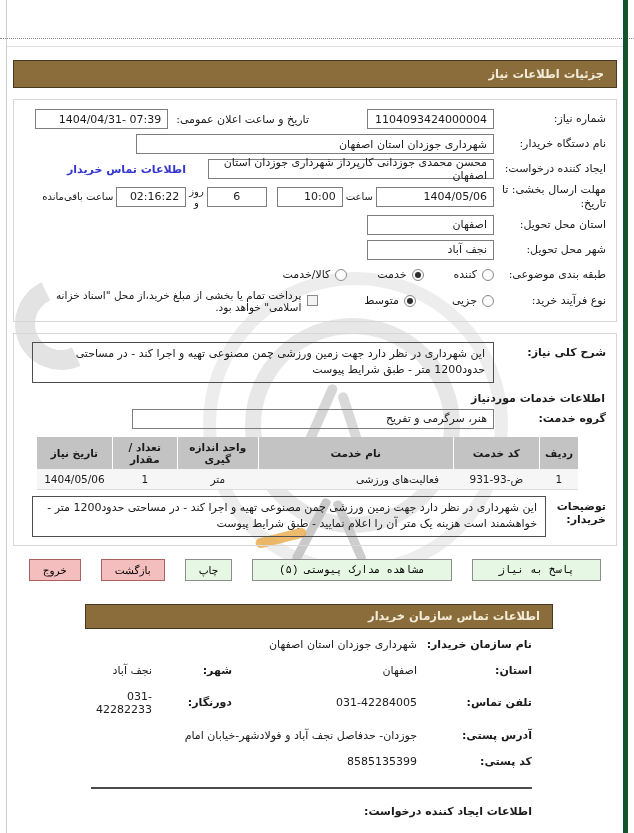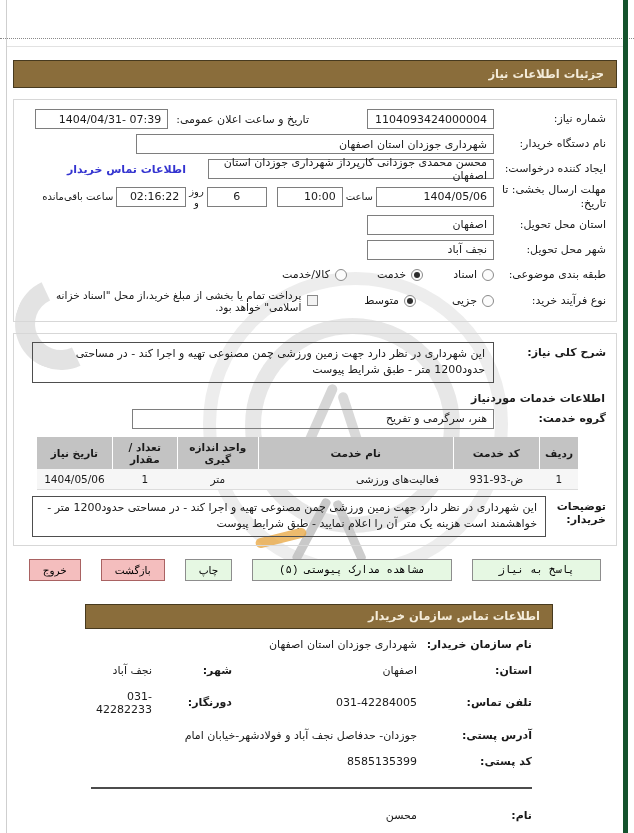--- a/index.html
+++ b/index.html
@@ -160,21 +160,21 @@
         <div class="lbl">شهر محل تحویل:</div>
         <div class="ibox" style="width:127px">
           <span>نجف آباد</span>
         </div>
       </div>
 
       <div class="row">
         <div class="lbl">طبقه بندی موضوعی:</div>
         <div class="opt" style="margin-left:30px">
           <span class="radio"></span>
-          <span>اسناد</span>
+          <span>کننده</span>
         </div>
         <div class="opt" style="margin-left:30px">
           <span class="radio on"></span>
           <span>خدمت</span>
         </div>
         <div class="opt">
           <span class="radio"></span>
           <span>کالا/خدمت</span>
         </div>
       </div>
@@ -283,20 +283,21 @@
         <div class="span3">جوزدان- حدفاصل نجف آباد و فولادشهر-خیابان امام</div>
       </div>
       <div class="cgrid">
         <div class="blbl">کد پستی:</div>
         <div class="span3 ltr" style="text-align:right">8585135399</div>
       </div>
 
       <div class="divider"></div>
 
       <div class="creator">
+        <div class="blbl" style="margin-bottom:12px">اطلاعات ایجاد کننده درخواست:</div>
         <div class="cr-row">
           <div class="blbl">نام:</div>
           <div>محسن</div>
         </div>
 
       </div>
     </div>
 
   </div>
 </div>

